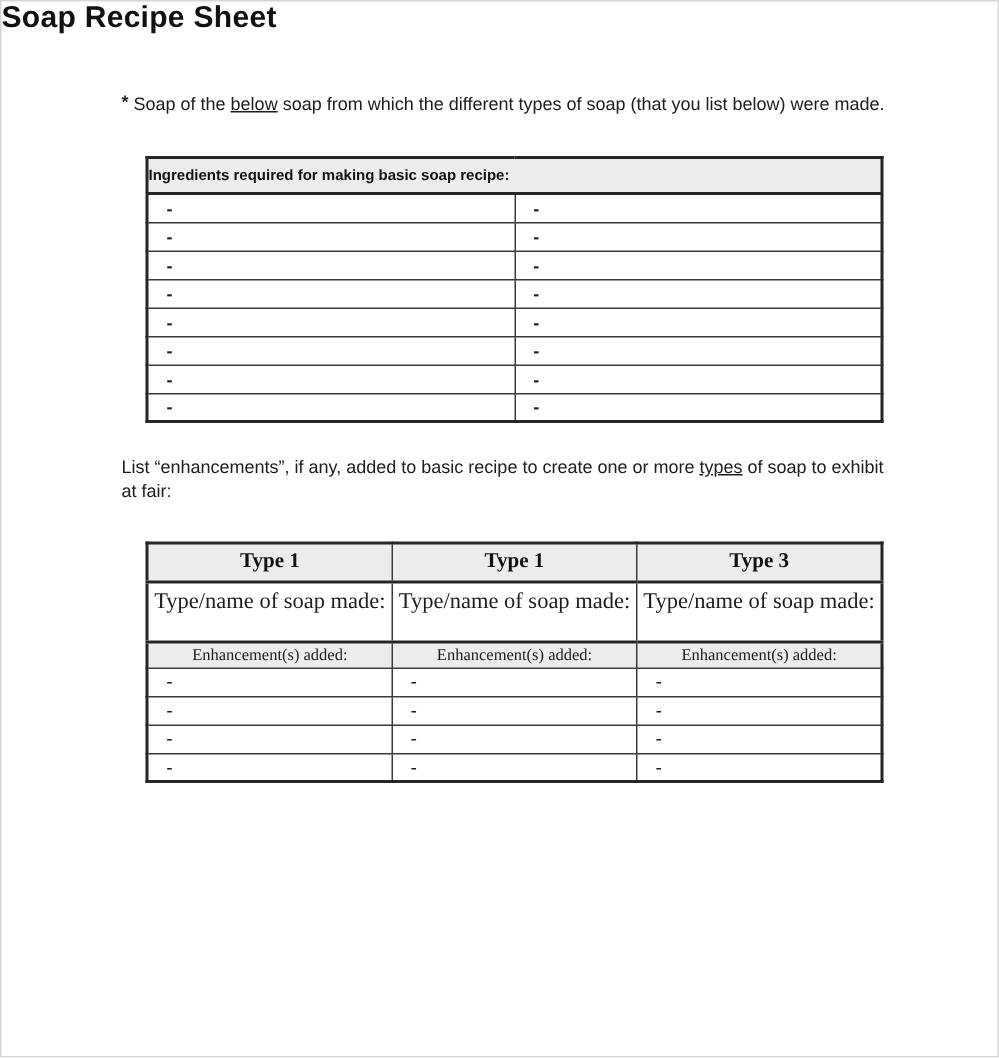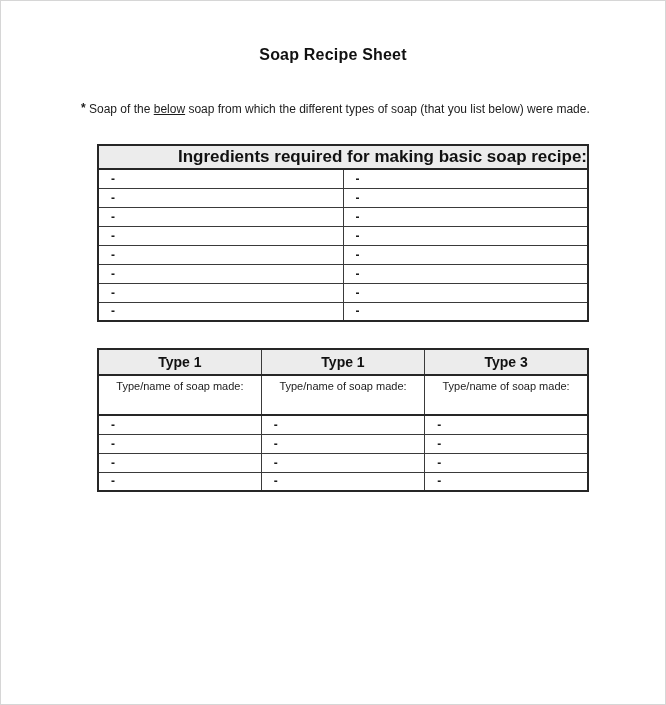--- a/index.html
+++ b/index.html
@@ -10,23 +10,22 @@
     color:#1c1c1c;
     overflow:hidden;
   }
   .page {
     width:666px; height:705px;
     background:#ffffff;
     border:1px solid #d6d6d6;
     position:relative;
   }
   .doc-title {
-    padding-top:45px;
-    text-align:center;
-    font-size:16px;
+    text-align:left;
+    font-size:20px;
     font-weight:bold;
     letter-spacing:0.2px;
     color:#111;
   }
   .form-block {
     margin:37px 70px 0 80px;
     font-size:12px;
   }
   .form-row {
     white-space:nowrap;
@@ -66,23 +65,23 @@
   }
   table.sheet-table, table.sheet-table th, table.sheet-table td {
     border:1px solid #3a3a3a;
   }
   table.sheet-table { border:2px solid #262626; }
 
   
   .ingredients { margin-top:27px; }
   .ingredients th.table-banner {
     background:#ececec;
-    font-size:17px;
-    font-weight:bold;
-    text-align:right;
+    font-size:10px;
+    font-weight:bold;
+    text-align:left;
     height:24px;
     border-bottom:2px solid #262626;
     color:#111;
   }
   td.dash-cell {
     height:19px;
     padding-left:12px;
     font-size:12px;
     font-weight:bold;
     text-align:left;
@@ -90,35 +89,35 @@
     background:#ffffff;
   }
 
   .note-block {
     margin:21px 70px 0 80px;
     font-size:12px;
     line-height:16px;
   }
 
   
-  .types { margin-top:26px; }
+  .types { margin-top:26px;font-family:Liberation Serif, serif; }
   .types th.type-head {
     background:#ececec;
     font-size:14px;
     font-weight:bold;
     text-align:center;
     height:26px;
     border-bottom:2px solid #262626;
     color:#111;
   }
   .types td.type-name-cell {
     height:40px;
     vertical-align:top;
     text-align:center;
-    font-size:11px;
+    font-size:15px;
     padding-top:4px;
     background:#ffffff;
     border-bottom:2px solid #262626;
   }
   .types td.enh-cell {
     height:17px;
     text-align:center;
     font-size:11px;
     vertical-align:middle;
     background:#ececec;
@@ -172,36 +171,44 @@
         <td class="dash-cell">-</td>
         <td class="dash-cell">-</td>
       </tr>
       <tr>
         <td class="dash-cell">-</td>
         <td class="dash-cell">-</td>
       </tr>
     </tbody>
   </table>
 
+  <div class="note-block">
+    <span>List “enhancements”, if any, added to basic recipe to create one or more </span><span class="u">types</span><span> of soap to exhibit at fair:</span>
+  </div>
 
   <table class="sheet-table types">
     <thead>
       <tr>
         <th class="type-head">Type 1</th>
         <th class="type-head">Type 1</th>
         <th class="type-head">Type 3</th>
       </tr>
     </thead>
     <tbody>
       <tr>
         <td class="type-name-cell">Type/name of soap made:</td>
         <td class="type-name-cell">Type/name of soap made:</td>
         <td class="type-name-cell">Type/name of soap made:</td>
       </tr>
       <tr>
+        <td class="enh-cell">Enhancement(s) added:</td>
+        <td class="enh-cell">Enhancement(s) added:</td>
+        <td class="enh-cell">Enhancement(s) added:</td>
+      </tr>
+      <tr>
         <td class="dash-cell">-</td>
         <td class="dash-cell">-</td>
         <td class="dash-cell">-</td>
       </tr>
       <tr>
         <td class="dash-cell">-</td>
         <td class="dash-cell">-</td>
         <td class="dash-cell">-</td>
       </tr>
       <tr>

